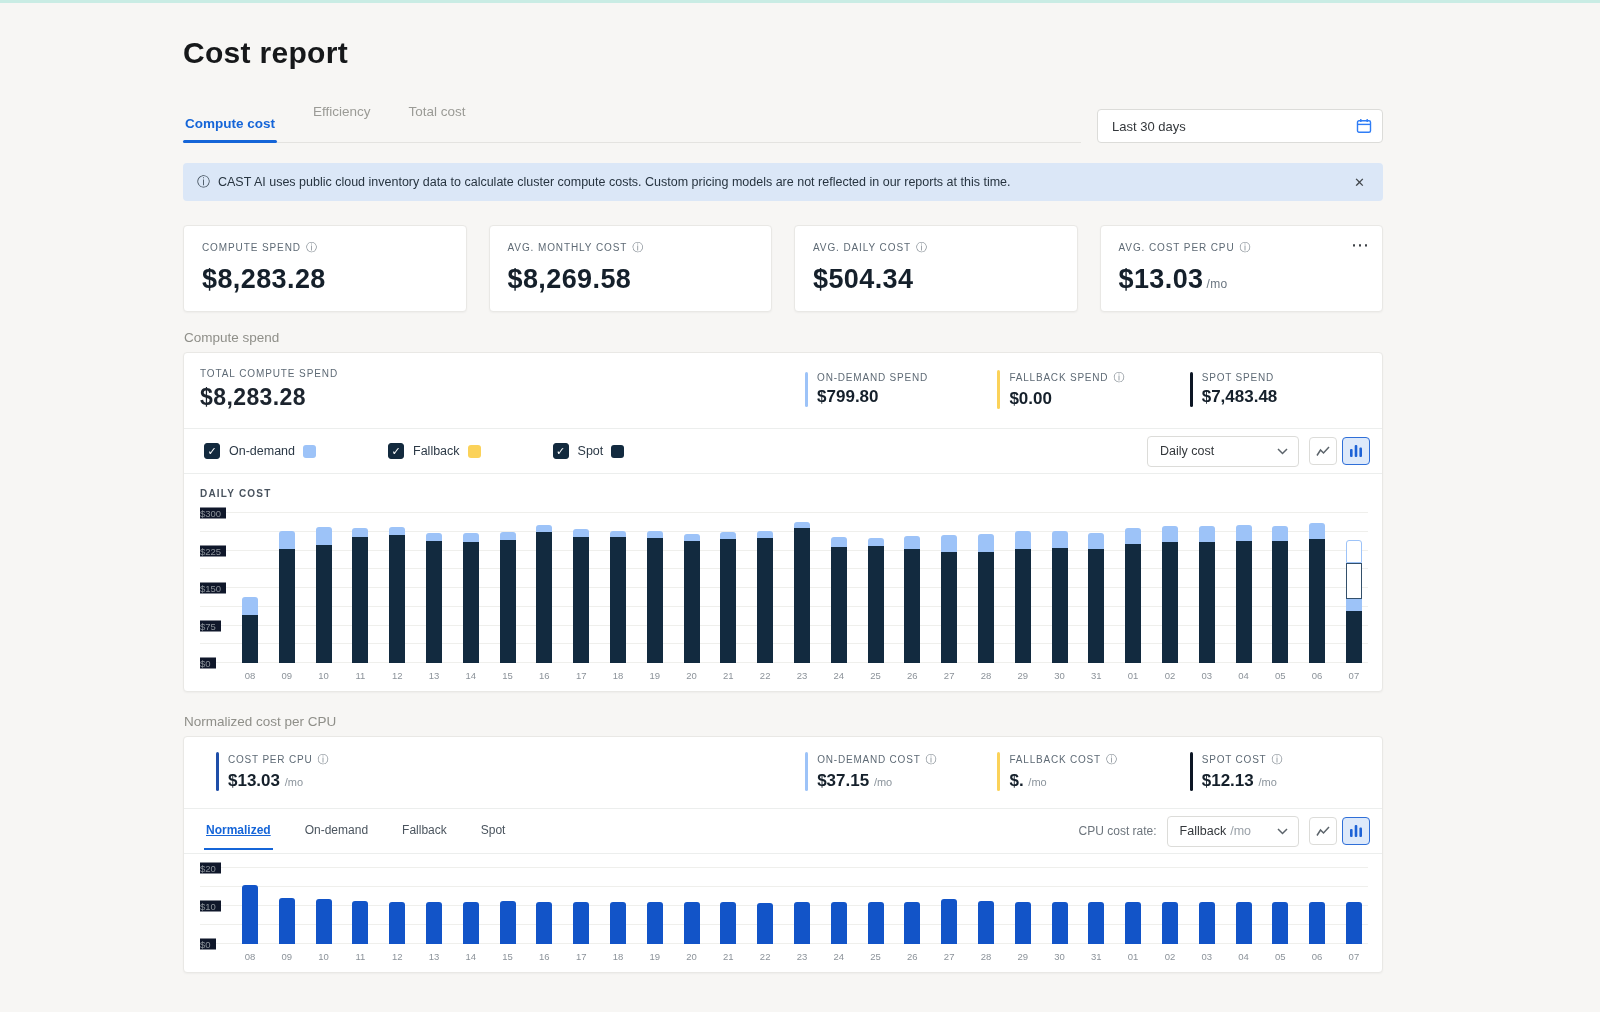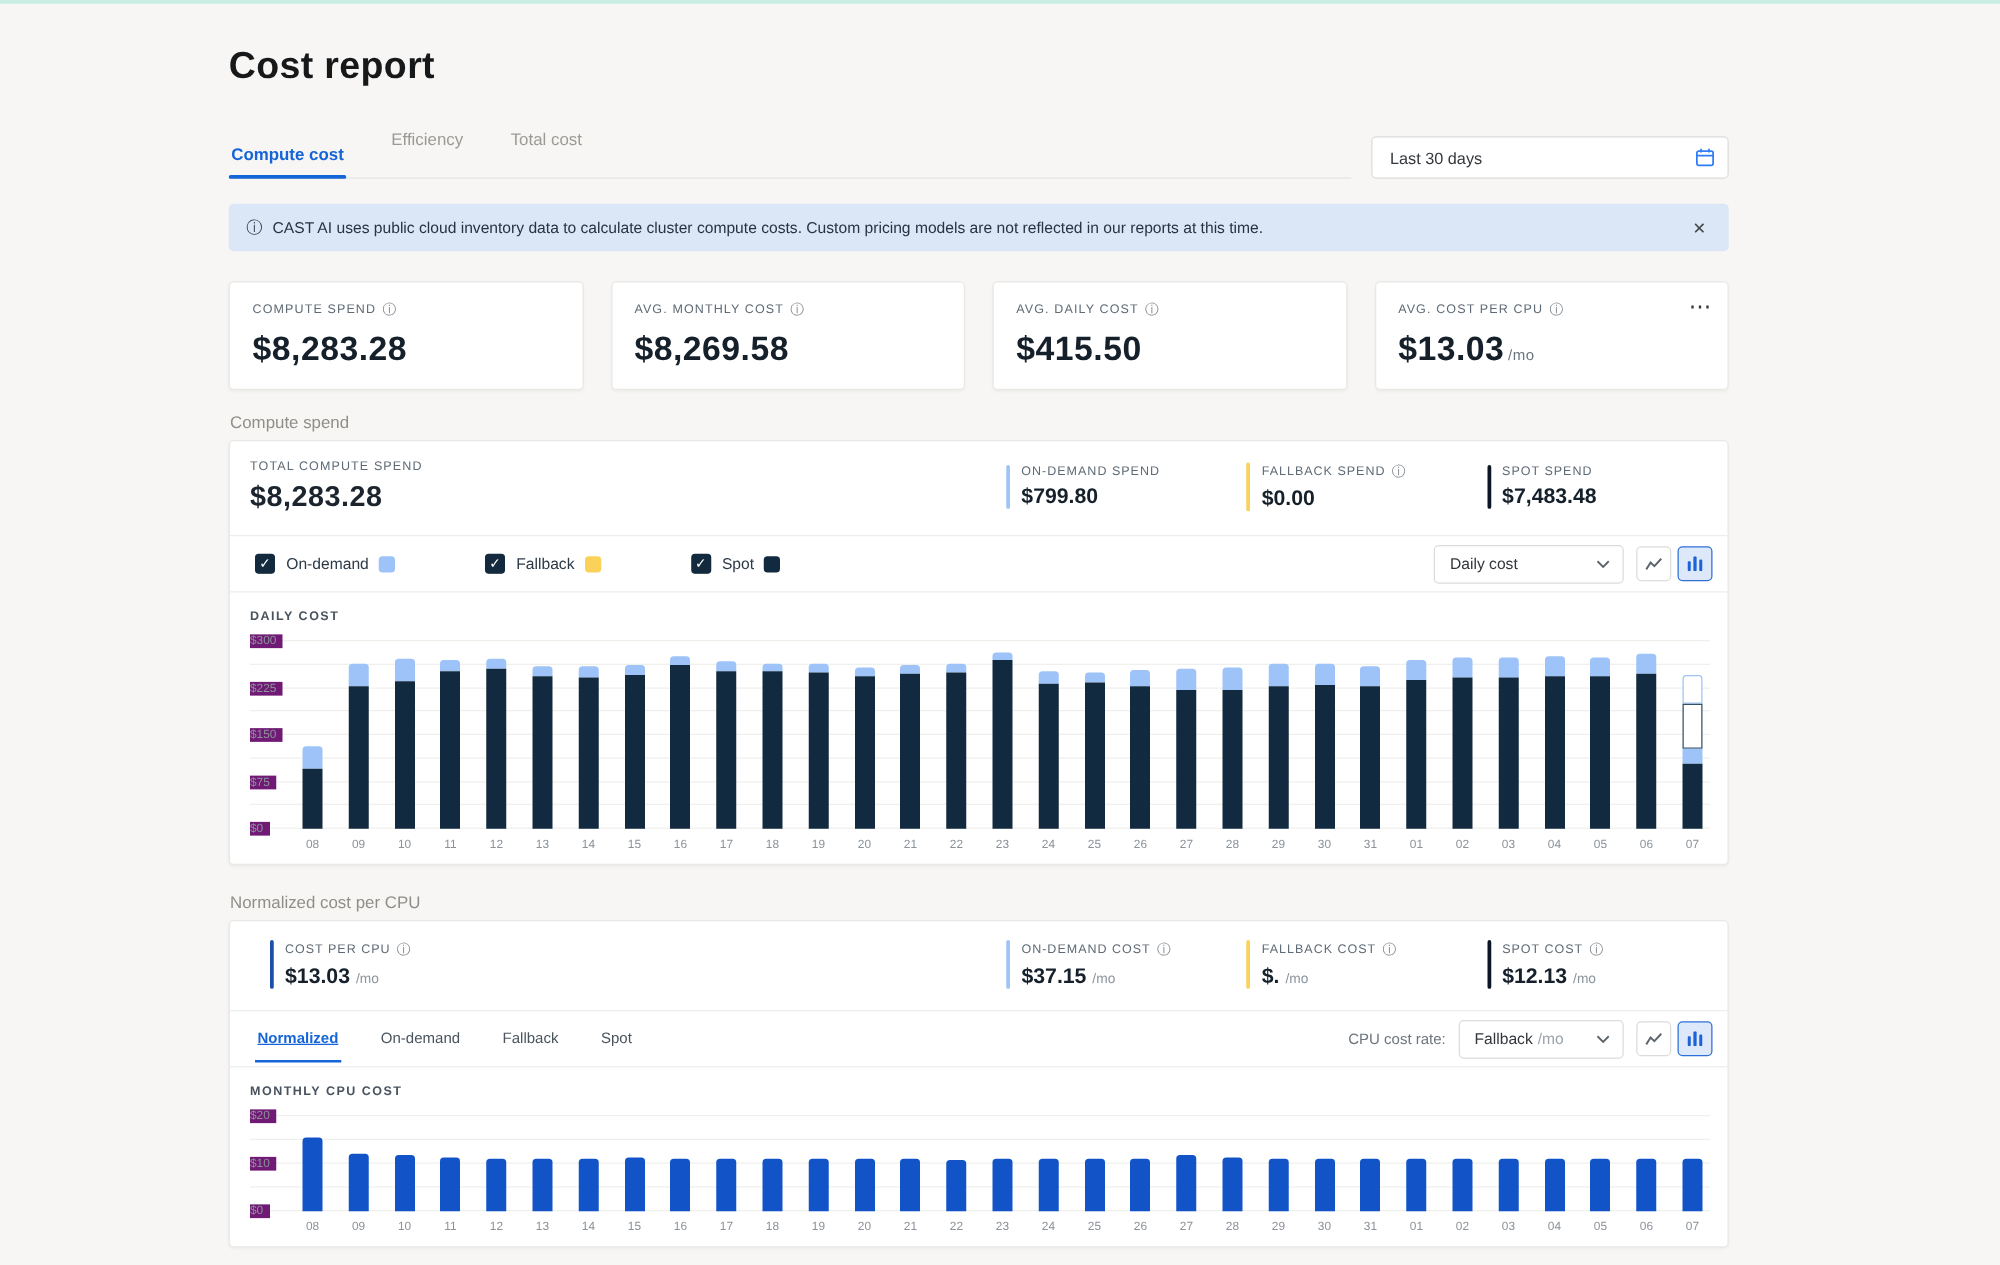--- a/index.html
+++ b/index.html
@@ -60,21 +60,21 @@
   .subtabs { display:flex; gap:30px; }
   .subtab { font-size:12px; color:#4a545e; padding:9px 2px 12px; cursor:pointer; position:relative; }
   .subtab.active { color:#1565d8; font-weight:bold;text-decoration:underline; }
   .subtab.active::after { content:""; position:absolute; left:0; right:0; bottom:-1px; height:2px; background:#1565d8; }
   .controls.tabbar { padding-top:0; padding-bottom:0; }
 
   .chart { position:relative; padding:14px 14px 28px 16px; }
   .c-title { font-size:10px; letter-spacing:1.2px; font-weight:bold; color:#49535e; margin-bottom:14px; }
   .plot { position:relative; }
   .gridline { position:absolute; left:0; right:0; height:1px; background:#efefec; }
-  .ylabel { position:absolute; left:0; transform:translateY(-50%); font-size:9.5px; color:#8b9299; background:#701a75; padding-right:5px; z-index:2; }
+  .ylabel { position:absolute; left:0; transform:translateY(-50%); font-size:9.5px; color:#8b9299; background:#0f172a; padding-right:5px; z-index:2; }
   .bars { position:absolute; left:42px; right:6px; top:0; bottom:0; display:flex; justify-content:space-between; align-items:flex-end; z-index:1; }
   .bar-col { width:16px; display:flex; flex-direction:column; justify-content:flex-end; position:relative; height:100%; }
   .seg { width:100%; }
   .seg.rounded { border-radius:3px 3px 0 0; }
   .seg.outline { background:#fff; }
   .xlabel { position:absolute; top:100%; margin-top:7px; left:50%; transform:translateX(-50%); font-size:9.5px; color:#8b9299; white-space:nowrap; }
 </style>
 </head>
 <body>
 
@@ -119,21 +119,21 @@
           <span>AVG. MONTHLY COST</span>
           <span class="ic">ⓘ</span>
         </div>
       <div class="stat-value">$8,269.58</div>
     </div>
     <div class="stat-card">
       <div class="stat-label">
           <span>AVG. DAILY COST</span>
           <span class="ic">ⓘ</span>
         </div>
-      <div class="stat-value">$415.50</div>
+      <div class="stat-value">$504.34</div>
     </div>
     <div class="stat-card">
       <div class="more">⋯</div>
       <div class="stat-label">
           <span>AVG. COST PER CPU</span>
           <span class="ic">ⓘ</span>
         </div>
       <div class="stat-value"><span>$13.03</span><span class="stat-suffix">/mo</span></div>
     </div>
   </div>
@@ -472,21 +472,20 @@
                 <rect x="0" y="4" width="2.6" height="8" rx="1"></rect>
                 <rect x="4.7" y="0" width="2.6" height="12" rx="1"></rect>
                 <rect x="9.4" y="2.5" width="2.6" height="9.5" rx="1"></rect>
               </svg>
             </div>
         </div>
       </div>
     </div>
 
     <div class="chart" id="cpu-chart">
-        <div class="c-title">MONTHLY CPU COST</div>
         <div class="plot" style="height: 76px;">
           <div class="gridline" style="bottom: 0px;"></div>
           <div class="ylabel" style="bottom: 0px; transform: translateY(50%);">$0</div>
           <div class="gridline" style="bottom: 19px;"></div>
           <div class="gridline" style="bottom: 38px;"></div>
           <div class="ylabel" style="bottom: 38px; transform: translateY(50%);">$10</div>
           <div class="gridline" style="bottom: 57px;"></div>
           <div class="gridline" style="bottom: 76px;"></div>
           <div class="ylabel" style="bottom: 76px; transform: translateY(50%);">$20</div>
           <div class="bars">

